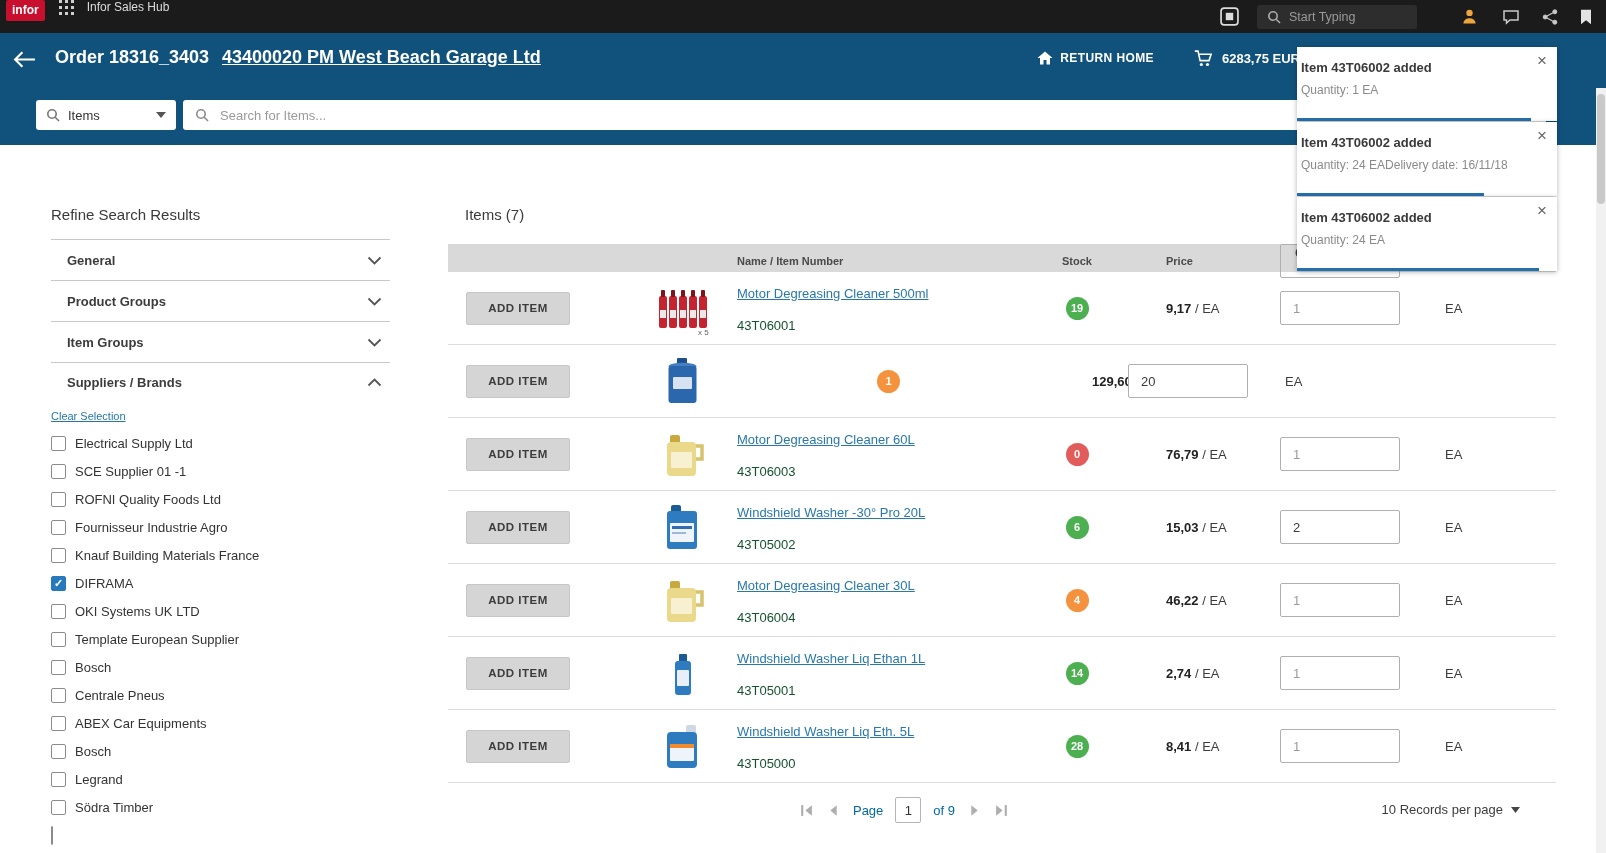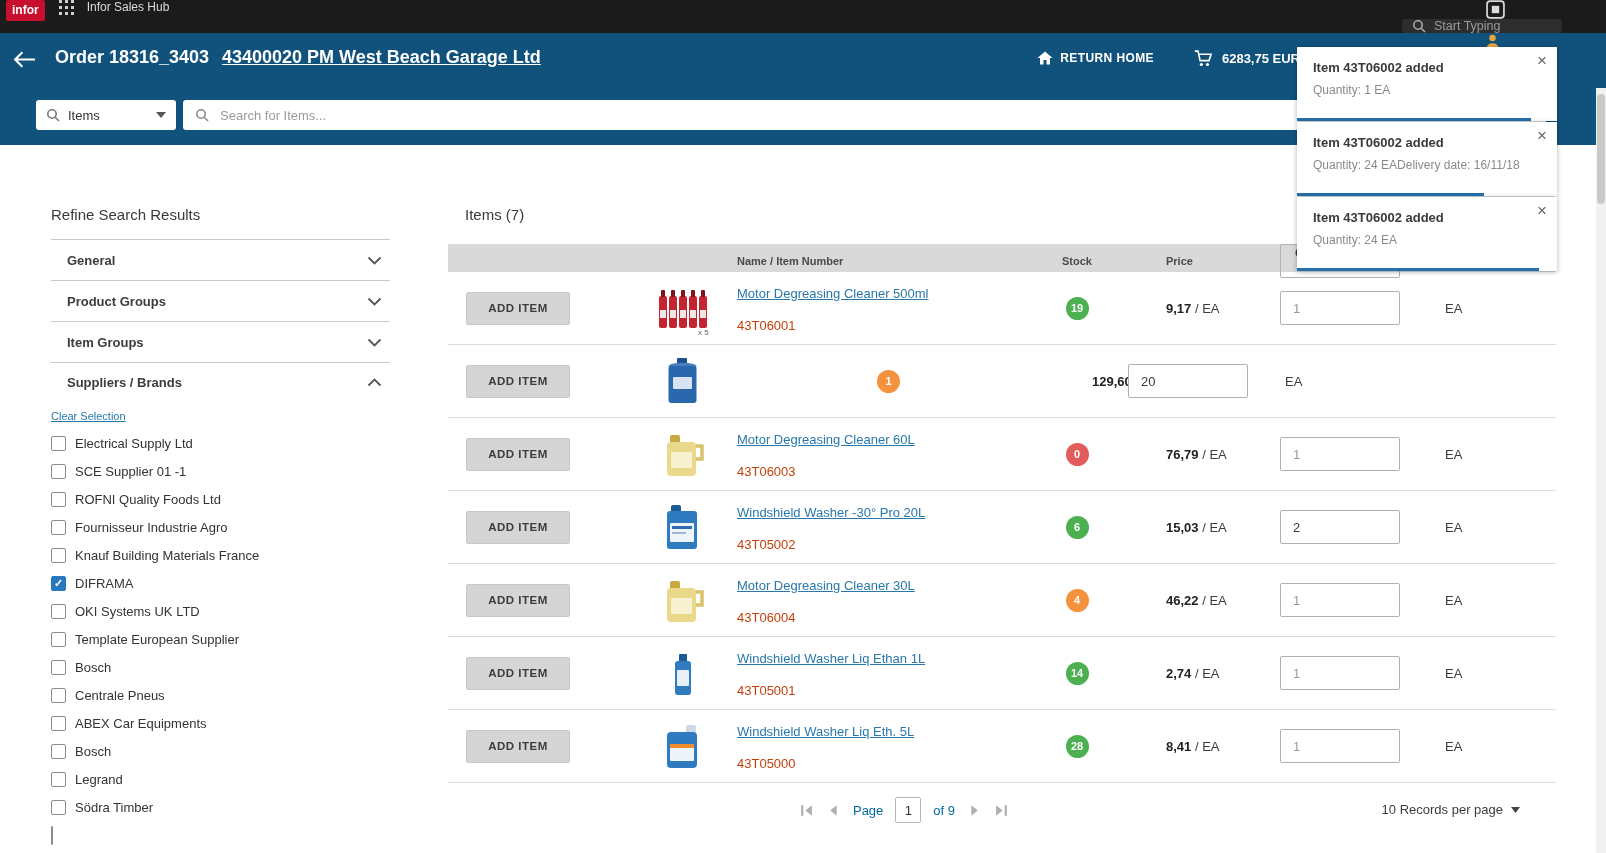--- a/index.html
+++ b/index.html
@@ -7,21 +7,21 @@
   body {
     width:1606px; height:853px; overflow:hidden; position:relative;
     font-family:"Liberation Sans", sans-serif; background:#fff;
   }
 
   
   .topbar { position:absolute; left:0; top:0; width:1606px; height:33px; background:#1b1b1b; display:flex; align-items:flex-start; z-index:5; }
   .logo { margin-left:6px; background:#c8102e; color:#fff; font-weight:bold; font-size:12px; padding:4px 6px 5px; border-radius:2px; line-height:1; }
   .grid-icon { margin-left:14px; display:flex; cursor:pointer; }
   .app-title { margin-left:13px; color:#dcdcdc; font-size:12px; }
-  .topbar-right { position:absolute; right:0; top:0; height:33px; display:flex; align-items:center;flex-direction:column; }
+  .topbar-right { position:absolute; right:0; top:0; height:33px; display:flex; align-items:center; }
   .display-icon { margin-right:18px; cursor:pointer; display:flex; }
   .search-pill { width:160px; height:24px; background:#2d2d2d; border-radius:3px; display:flex; align-items:center; padding:0 10px; gap:8px; margin-right:44px; cursor:text; }
   .search-pill span { color:#9a9a9a; font-size:12.5px; }
   .tb-icon { display:flex; cursor:pointer; }
   .tb-icon.person { margin-right:24px; }
   .tb-icon.chat { margin-right:22px; }
   .tb-icon.share { margin-right:22px; }
   .tb-icon.bookmark { margin-right:14px; }
 
   
@@ -66,40 +66,40 @@
   .thead { background:#d9d9d9; height:28px; }
   .th { font-size:11px; font-weight:bold; color:#4a4a4a; }
   .th.stock { text-align:center; }
   .th.price { padding-left:52px; }
   .th.qty { padding-left:14px; }
   .trow { height:73px; border-bottom:1px solid #dcdcdc; background:#fff; }
   .add-btn { margin-left:18px; width:104px; height:33px; background:#d5d5d5; border:1px solid #c7c7c7; border-radius:2px; font-size:11.5px; font-weight:bold; color:#3c3c3c; letter-spacing:.5px; font-family:inherit; cursor:pointer; }
   .c-img { display:flex; justify-content:center; }
   .prod-img svg { display:block; }
   .item-link { font-size:13px; color:#2878ab; text-decoration:underline; cursor:pointer; display:inline-block; }
-  .item-num { font-size:13px; color:#c2410c; margin-top:16px; }
+  .item-num { font-size:13px; color:#14532d; margin-top:16px; }
   .c-stock { display:flex; justify-content:center; }
   .badge { width:23px; height:23px; border-radius:50%; color:#fff; font-size:11px; font-weight:bold; display:flex; align-items:center; justify-content:center; }
   .c-price { padding-left:52px; font-size:13px; color:#222; white-space:nowrap; }
   .price-num { font-weight:bold; }
   .price-unit { color:#3c3c3c; }
   .qty { margin-left:14px; width:120px; height:34px; border:1px solid #b0b0b0; border-radius:2px; font-size:13px; padding:0 0 0 12px; color:#3a3a3a; font-family:inherit; outline:none; }
   .qty.dim { color:#9b9b9b; }
   .c-unit { font-size:13px; color:#3c3c3c; padding-left:19px; }
 
   
   .pagination { position:absolute; left:448px; top:794px; width:912px; height:32px; display:flex; align-items:center; justify-content:center; gap:12px; }
   .pg-icon { width:15px; height:15px; fill:#aeaeae; cursor:pointer; flex:none; }
   .pg-label { font-size:13px; color:#0369a1; }
   .pg-input { width:26px; height:26px; border:1px solid #b5b5b5; border-radius:2px; text-align:center; font-size:13px; color:#333; font-family:inherit; outline:none; }
   .records { position:absolute; right:86px; top:802px; display:flex; align-items:center; gap:8px; font-size:13px; color:#3c3c3c; cursor:pointer; }
 
   
   .toast-stack { position:absolute; top:47px; right:49px; width:260px; z-index:100; display:flex; flex-direction:column; gap:1px; }
-  .toast { position:relative; background:#fff; box-shadow:0 1px 5px rgba(0,0,0,.3); padding:13px 10px 14px 16px; min-height:74px; }
+  .toast { position:relative; background:#fff; box-shadow:0 1px 5px rgba(0,0,0,.3); padding:13px 10px 14px 4px; min-height:74px; }
   .toast-title { font-size:13px; font-weight:bold; color:#3a3a3a; }
   .toast-detail { font-size:12px; color:#8a8a8a; margin-top:8px; white-space:nowrap; overflow:hidden; }
   .toast-close { position:absolute; top:5px; right:10px; font-size:17px; color:#666; cursor:pointer; line-height:1; }
   .toast-progress { position:absolute; left:0; bottom:0; height:3px; background:#2470ad; }
 
   
   .vscroll { position:absolute; right:0; top:88px; width:10px; height:765px; background:#f1f1f1; z-index:120; }
   .vthumb { position:absolute; left:1px; top:6px; width:8px; height:110px; background:#c9c9c9; border-radius:4px; }
 </style>
 </head>

